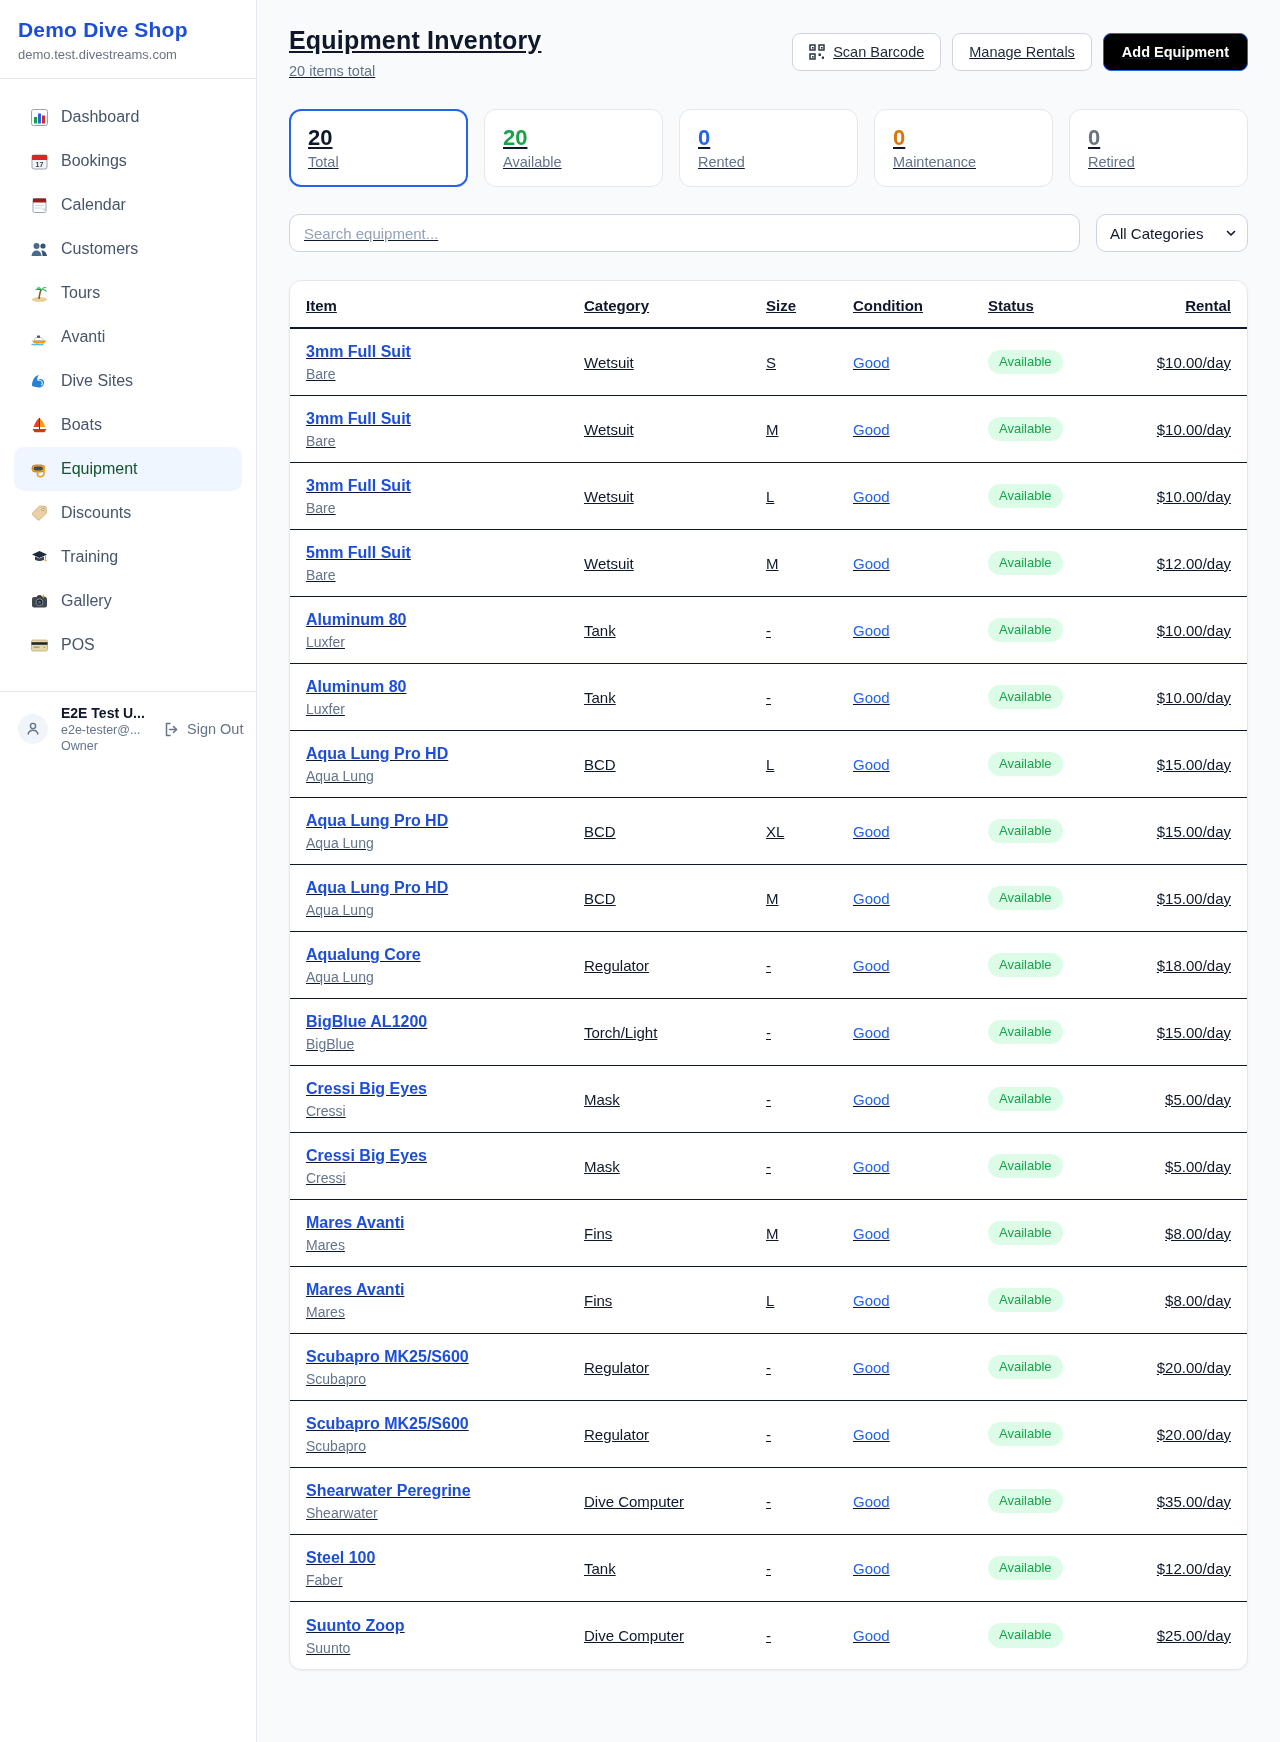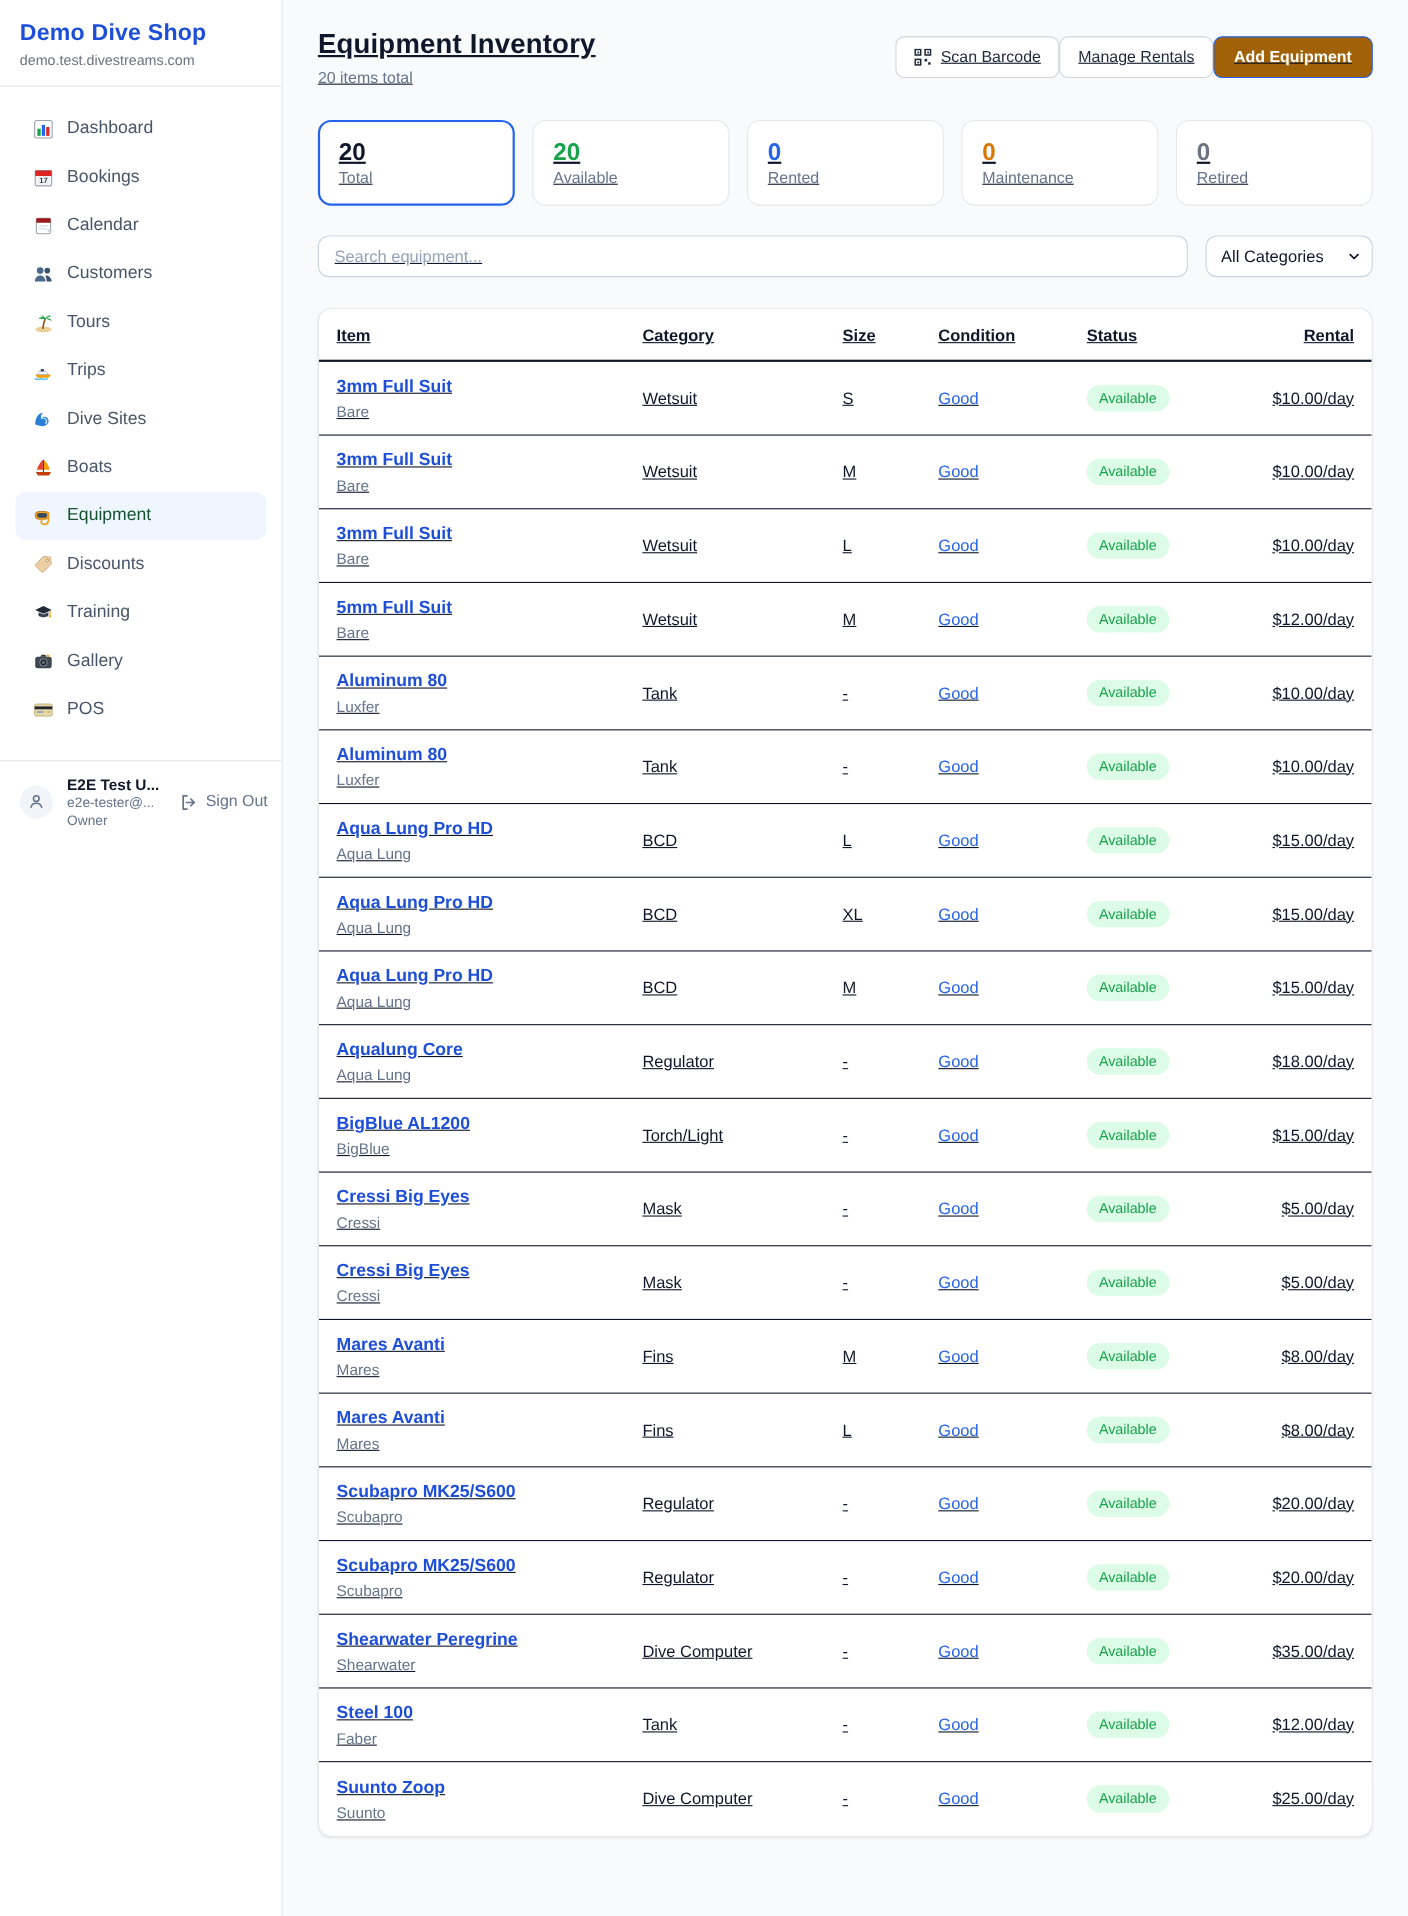--- a/index.html
+++ b/index.html
@@ -36,27 +36,27 @@
   }
   .uinfo { margin-left:13px; width:96px; min-width:0; }
   .uname { font-size:14px; font-weight:700; color:#0f172a; white-space:nowrap; }
   .uemail,.urole { font-size:12.5px; color:#64748b; margin-top:2px; white-space:nowrap; }
   .signout { margin-left:6px; display:flex; align-items:center; gap:7px; color:#64748b; font-size:14.5px; cursor:pointer; white-space:nowrap; }
   
   .main { flex:1; padding:26px 32px 0 32px; min-width:0;text-decoration:underline; }
   .page-header { display:flex; justify-content:space-between; align-items:flex-start; }
   .page-title { font-size:25px; font-weight:700; color:#0f172a; letter-spacing:.2px; }
   .page-subtitle { font-size:14.5px; color:#64748b; margin-top:8px; }
-  .header-actions { display:flex; margin-top:7px;align-items:center; }
+  .header-actions { display:flex; gap:11px; margin-top:7px;align-items:center; }
   .btn {
     height:38px; border-radius:8px; padding:0 16px; font-size:14.5px;
     display:flex; align-items:center; gap:8px; cursor:pointer; border:1px solid #d1d5db;
     background:#fff; color:#1f2937; font-weight:500; font-family:inherit;
   }
-  .btn-primary { background:#a16207; border-color:#2563eb; color:#fff; font-weight:600; padding:15px 18px; }
+  .btn-primary { background:#000000; border-color:#2563eb; color:#fff; font-weight:600; padding:15px 18px; }
   
   .stats { display:flex; gap:16px; margin-top:30px; }
   .stat-card {
     flex:1; background:#fff; border:1px solid #e5e7eb; border-radius:12px;
     padding:15px 18px 16px 18px; cursor:pointer;
   }
   .stat-card.selected { border:2px solid #2563eb; padding:14px 17px 15px 17px; }
   .stat-value { font-size:22px; font-weight:700; }
   .stat-label { font-size:14.5px; color:#64748b; margin-top:3px; }
   
@@ -162,21 +162,21 @@
       </div>
       <div class="nav-item">
         <span class="nicon">
           <svg viewBox="0 0 19 19">
             <path d="M2 12.5h14.5l-2.5 3H4z" fill="#f59e0b"></path>
             <path d="M5.5 9.5h6l2.5 3H4z" fill="#fff" stroke="#94a3b8" stroke-width=".6"></path>
             <rect x="7" y="7.5" width="3" height="2.2" rx=".5" fill="#475569"></rect>
             <path d="M1.5 16.2c2 .9 4 .9 6 0 2 .9 4 .9 6 0" fill="none" stroke="#38bdf8" stroke-width="1.3"></path>
           </svg>
         </span>
-        <span>Trips</span>
+        <span>Avanti</span>
       </div>
       <div class="nav-item">
         <span class="nicon">
           <svg viewBox="0 0 19 19">
             <path d="M2 14c0-6 2.5-10 7-11-1.8 2-2.2 4-1.5 5.5C9 6.5 11.5 6.5 13 8c1.8 1.8 1.4 4.6-.6 6.2-1.5 1.2-4 1.6-6.4.8C4 14.5 2.8 14.3 2 14z" fill="#2a7fd4"></path>
             <path d="M7.5 8.5c1.6-.6 3.4-.2 4.3 1 .9 1.2.6 2.8-.7 3.8" fill="none" stroke="#bfe3ff" stroke-width="1.2"></path>
           </svg>
         </span>
         <span>Dive Sites</span>
       </div>

